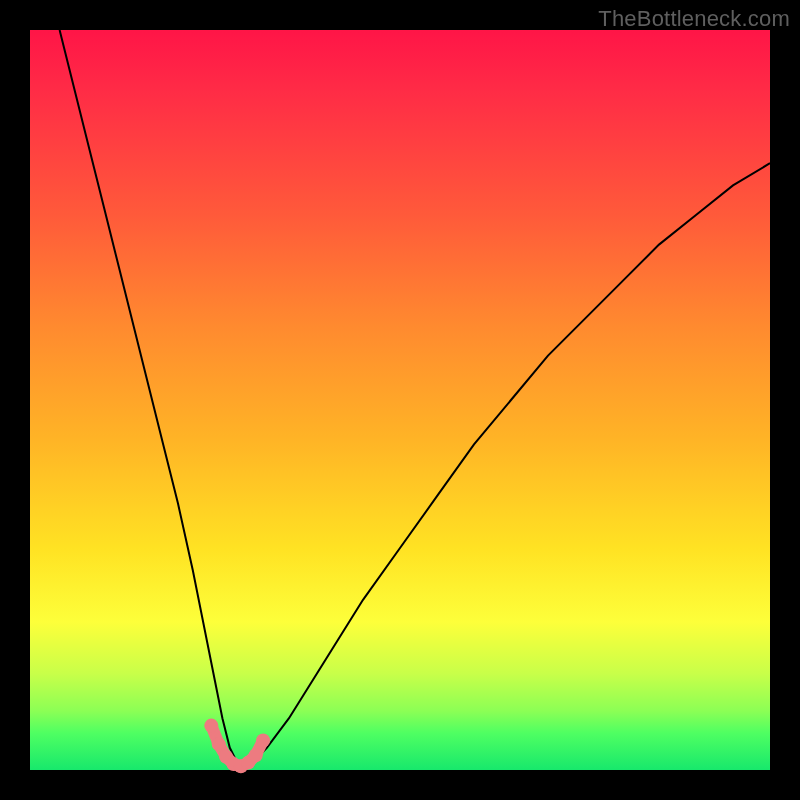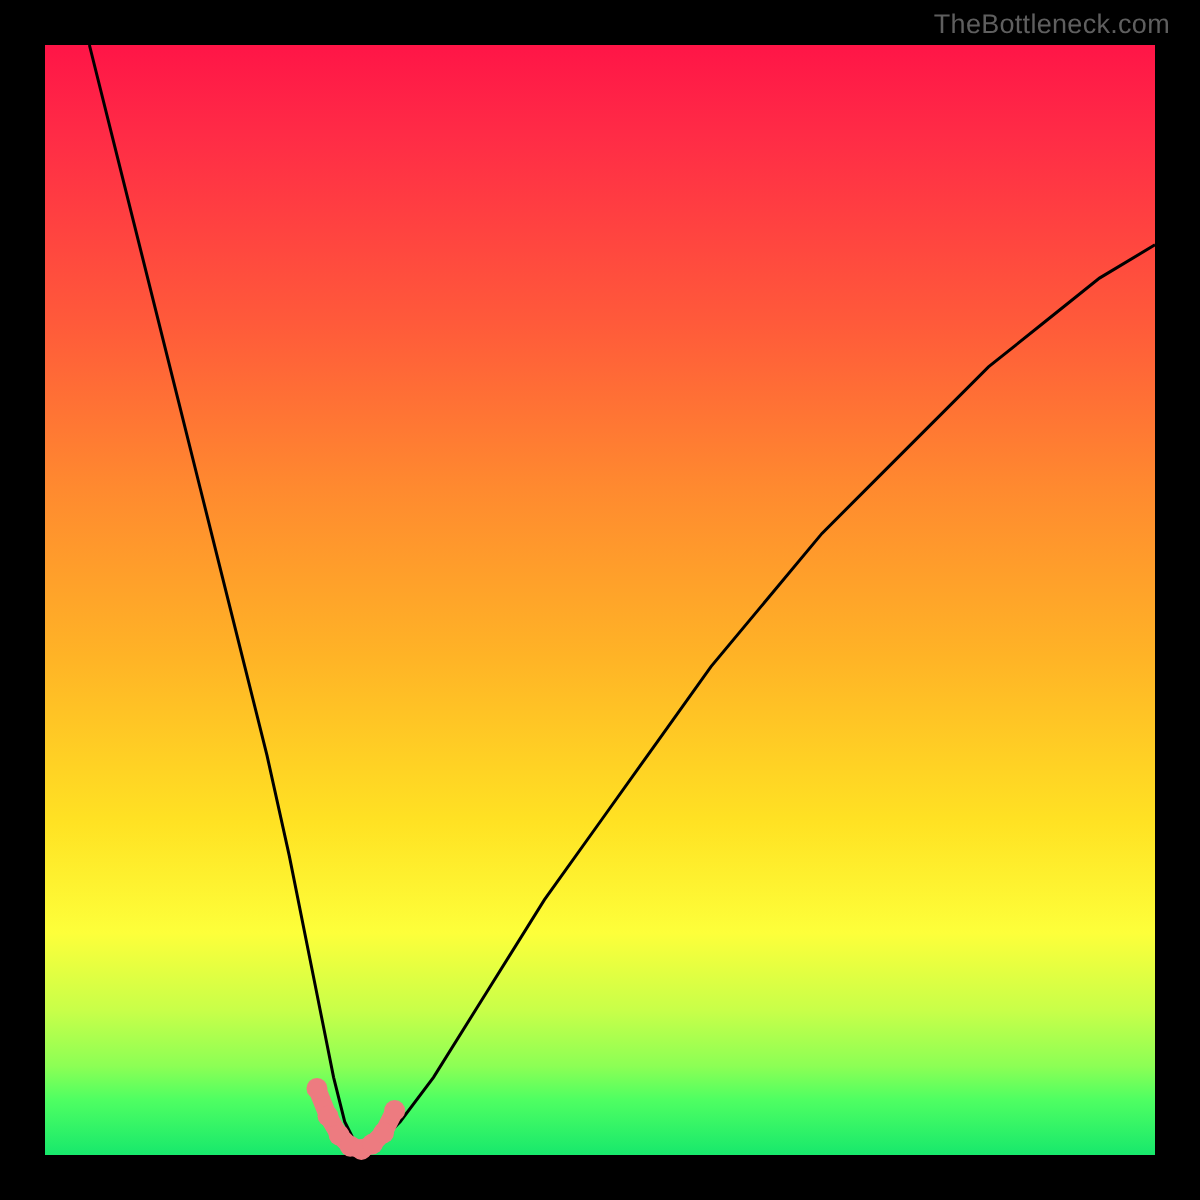--- a/index.html
+++ b/index.html
@@ -36,23 +36,23 @@
       #fdff3a 80%,
       #c8ff49 87%,
       #8cff55 92%,
       #4fff62 95%,
       #17e86c 100%
     );
   }
   .watermark {
     position: absolute;
     top: 6px;
-    right: 20px;
+    right: 10px;
     color: #5f5f5f;
-    font-size: 18px;
+    font-size: 22px;
     letter-spacing: 0.2px;
     user-select: none;
   }
   svg.curve {
     position: absolute;
     left: 0;
     top: 0;
     width: 740px;
     height: 740px;
     overflow: visible;

